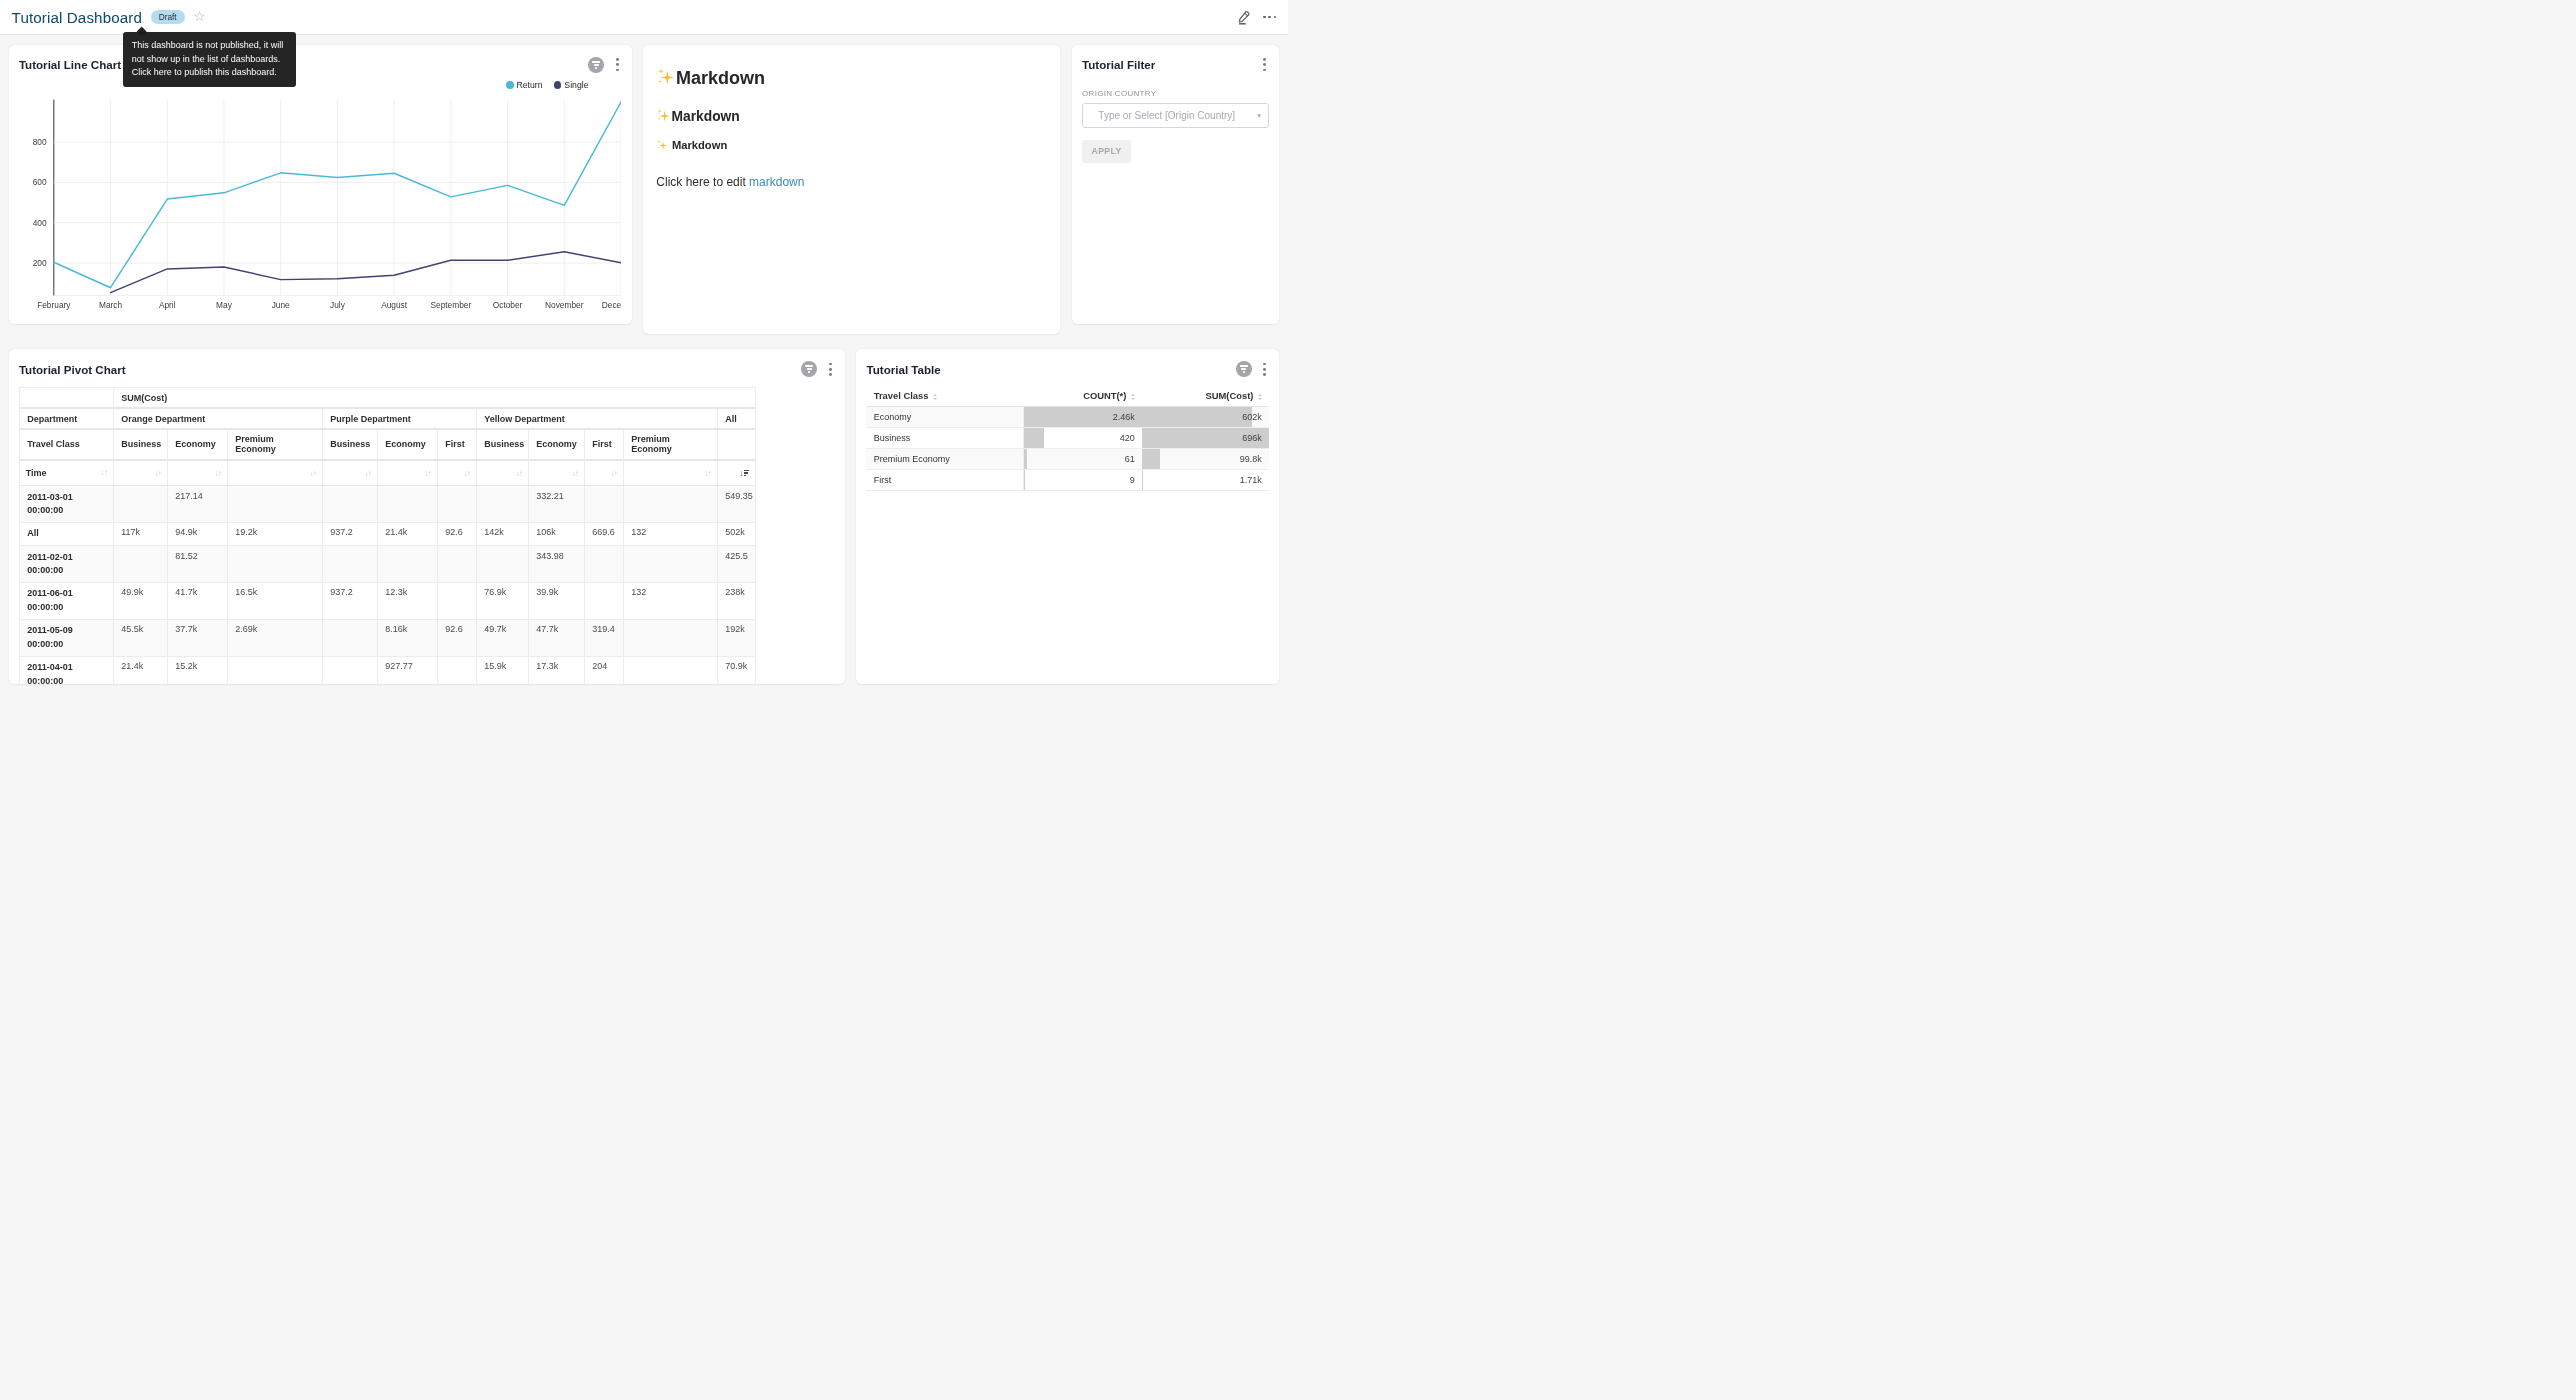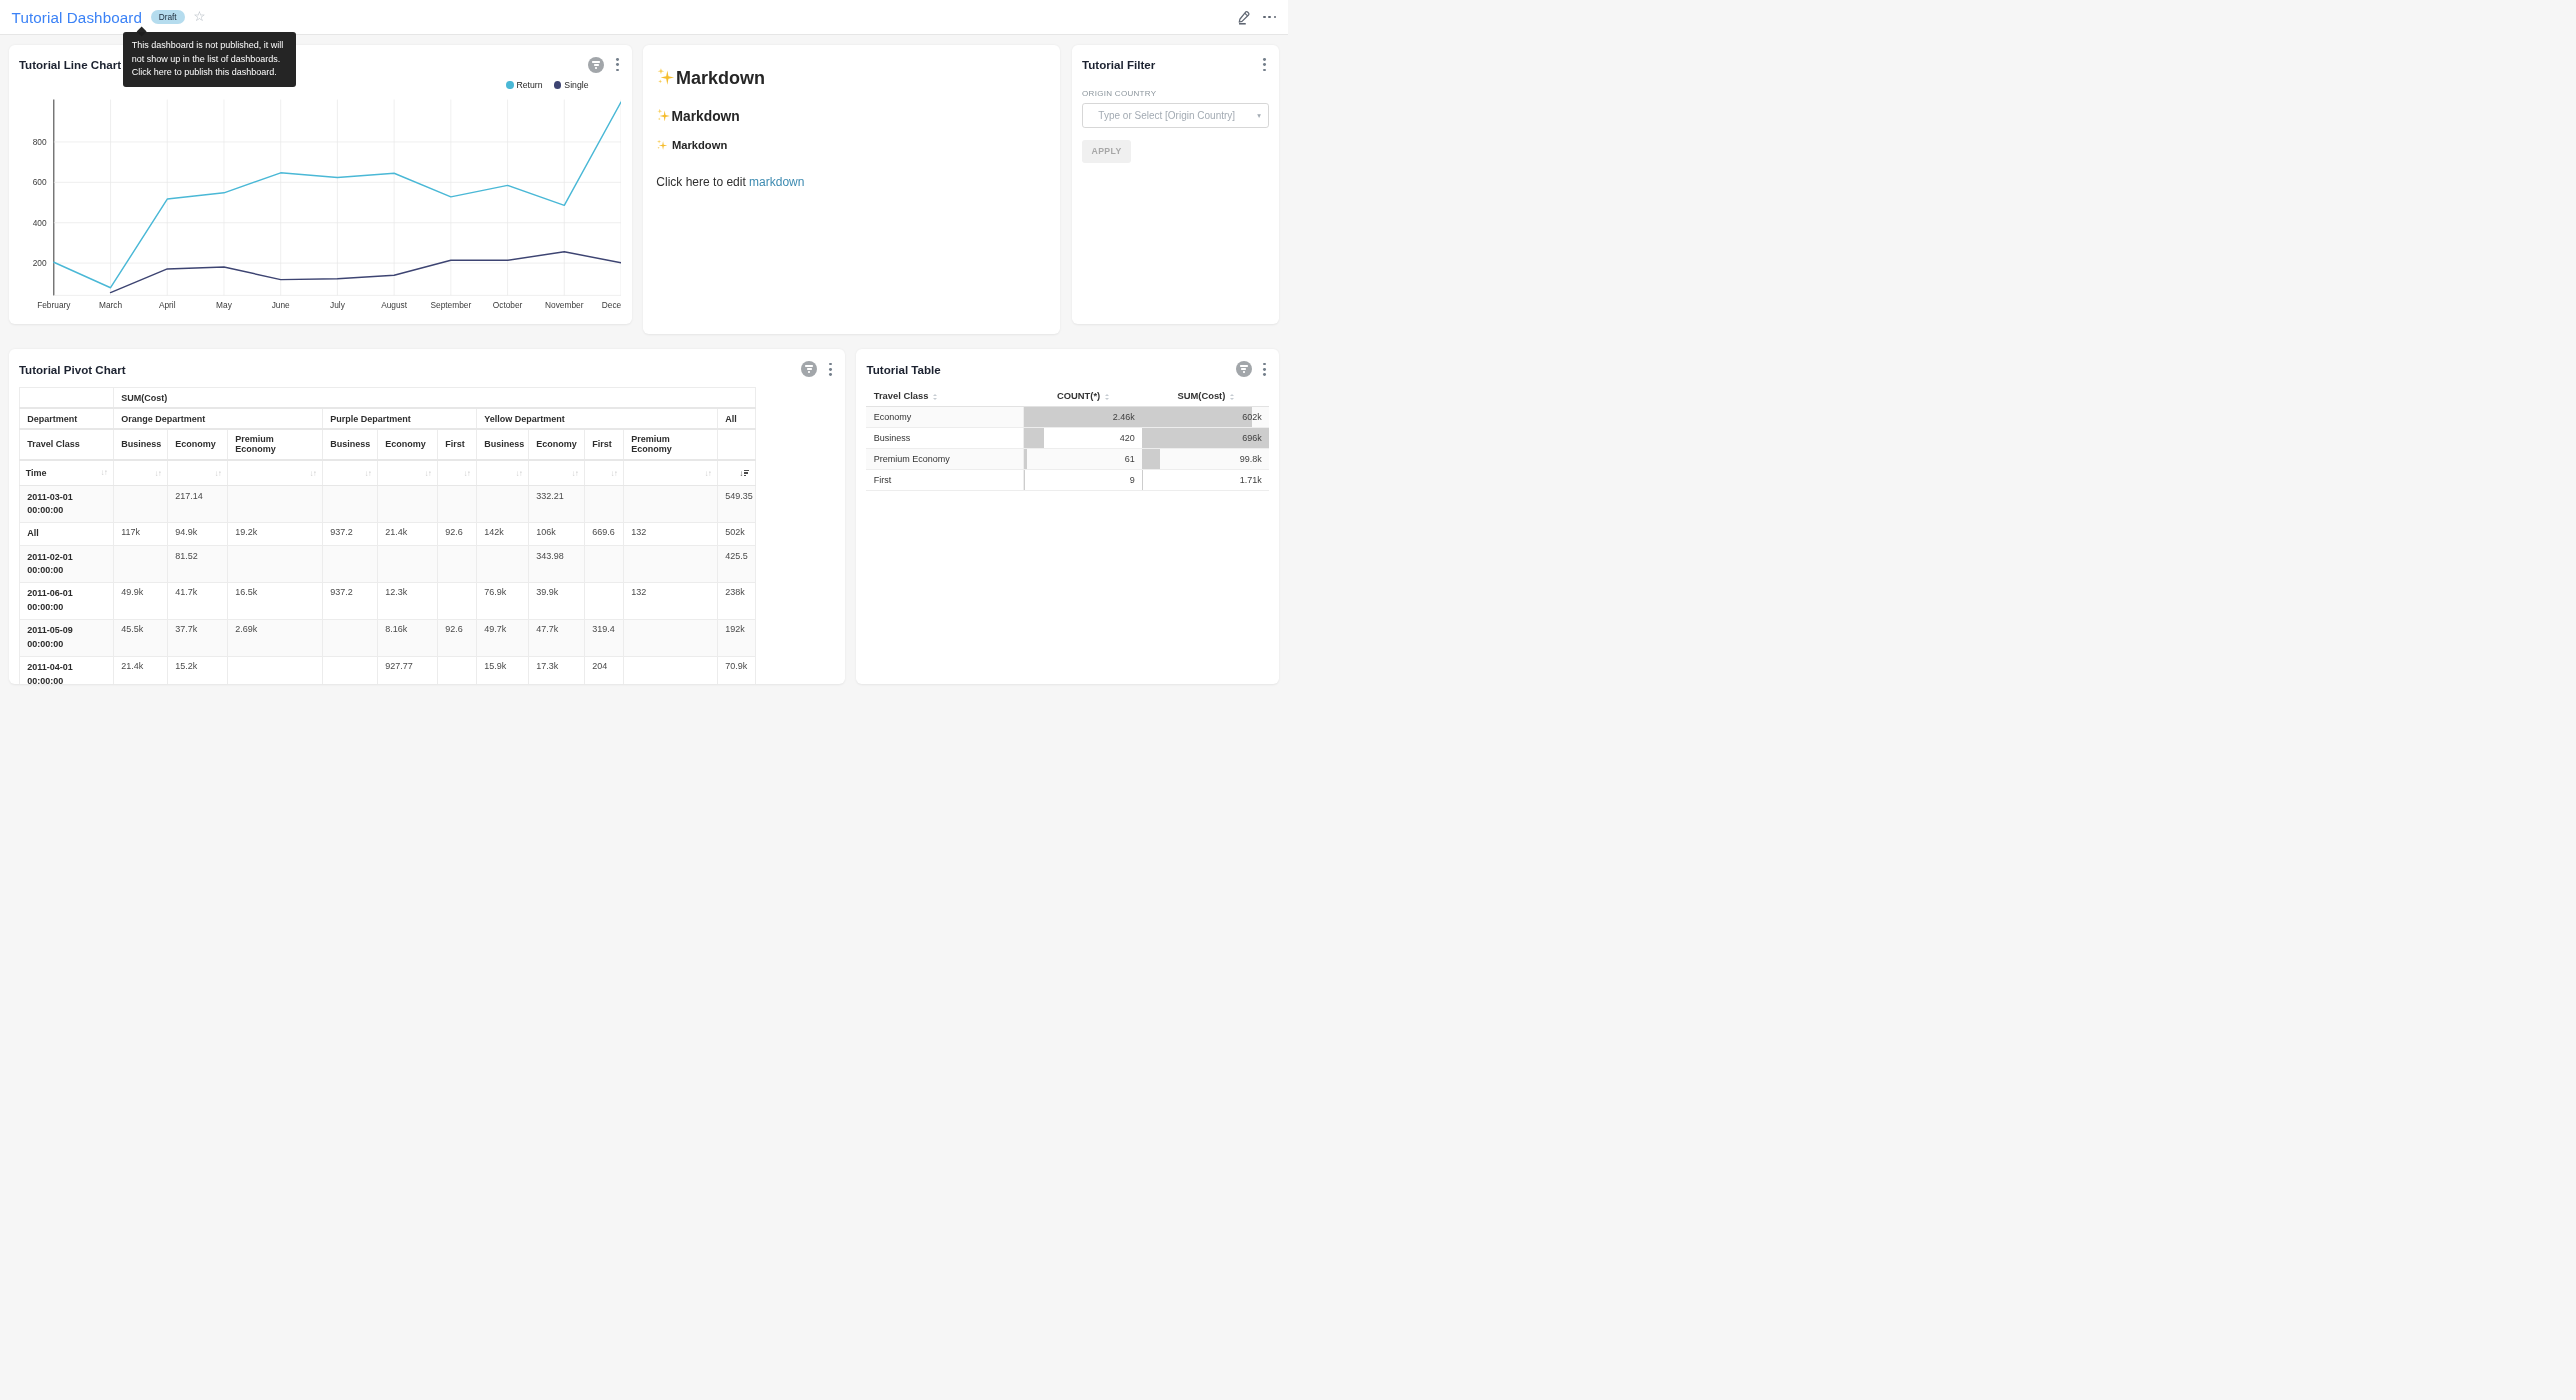--- a/index.html
+++ b/index.html
@@ -11,21 +11,21 @@
     position: relative;
     overflow: hidden;
   }
   
   .topbar {
     height: 35px; background: #fff; border-bottom: 0.7px solid #e6e6e6;
     display: flex; align-items: center; justify-content: space-between;
     padding: 0 11.6px; position: relative; z-index: 5;
   }
   .topbar-left { display: flex; align-items: center; gap: 8.7px; }
-  .page-title { font-size: 15.2px; font-weight: 500; color: #3b82f6; letter-spacing: 0.1px; }
+  .page-title { font-size: 15.2px; font-weight: 500; color: #0c4a6e; letter-spacing: 0.1px; }
   .draft-badge {
     background: #b5dcee; color: #1e2b3a; font-size: 8.3px; font-weight: 500;
     padding: 2.2px 8px; border-radius: 8px; cursor: pointer;
   }
   .star-icon { font-size: 13.8px; color: #b3bac2; cursor: pointer; line-height: 1; }
   .topbar-right { display: flex; align-items: center; gap: 11.6px; }
   .icon-btn { background: none; border: none; cursor: pointer; display: flex; align-items: center; }
   .hdots { display: flex; gap: 2.2px; padding: 2.9px 0; }
   .hdots i { width: 2.9px; height: 2.9px; border-radius: 50%; background: #5f6672; }
   
@@ -107,21 +107,21 @@
   .si .bars i:nth-child(1) { width: 5.1px; } .si .bars i:nth-child(2) { width: 3.6px; } .si .bars i:nth-child(3) { width: 2.2px; }
   table.pivot tbody th { text-align: left; padding: 4.4px 7.3px; vertical-align: top; font-size: 9px; line-height: 1.5; }
   table.pivot tbody th.daterl { font-weight: 700; color: #2b2b2b; }
   table.pivot tbody th.allrl  { font-weight: 700; color: #2b2b2b; }
   table.pivot tbody td { padding: 4.4px 7.3px; color: #4a4a4a; vertical-align: top; }
   table.pivot tbody tr:nth-child(odd) { background: #fafafa; }
   
   table.tut { border-collapse: collapse; width: 100%; margin-top: 5.8px; font-size: 9px; }
   table.tut thead th { font-size: 9.4px; font-weight: 600; color: #333; padding: 4.4px 7.3px; border-bottom: 1.5px solid #e2e2e2; cursor: pointer; white-space: nowrap; }
   table.tut thead th.l { text-align: left; }
-  table.tut thead th.r { text-align: center; }
+  table.tut thead th.r { text-align: right; }
   table.tut td { padding: 4.4px 7.3px; border-bottom: 0.7px solid #ededed; height: 21px; }
   table.tut td.tc { color: #333; border-right: 0.7px solid #ededed; width: 157px; }
   table.tut td.num { text-align: right; position: relative; color: #3f3f3f; }
   table.tut tbody tr:nth-child(odd) { background: #fafafa; }
   table.tut .bar { position: absolute; left: 0; top: 0; bottom: 0; background: #cdcdcd; }
   table.tut .v { position: relative; }
   .cp { display: inline-flex; flex-direction: column; gap: 1.5px; margin-left: 4.4px; vertical-align: middle; }
   .cp i { width: 0; height: 0; border-left: 2.9px solid transparent; border-right: 2.9px solid transparent; display: block; }
   .cp .u { border-bottom: 2.9px solid #c6ccd2; }
   .cp .d { border-top: 2.9px solid #c6ccd2; }

